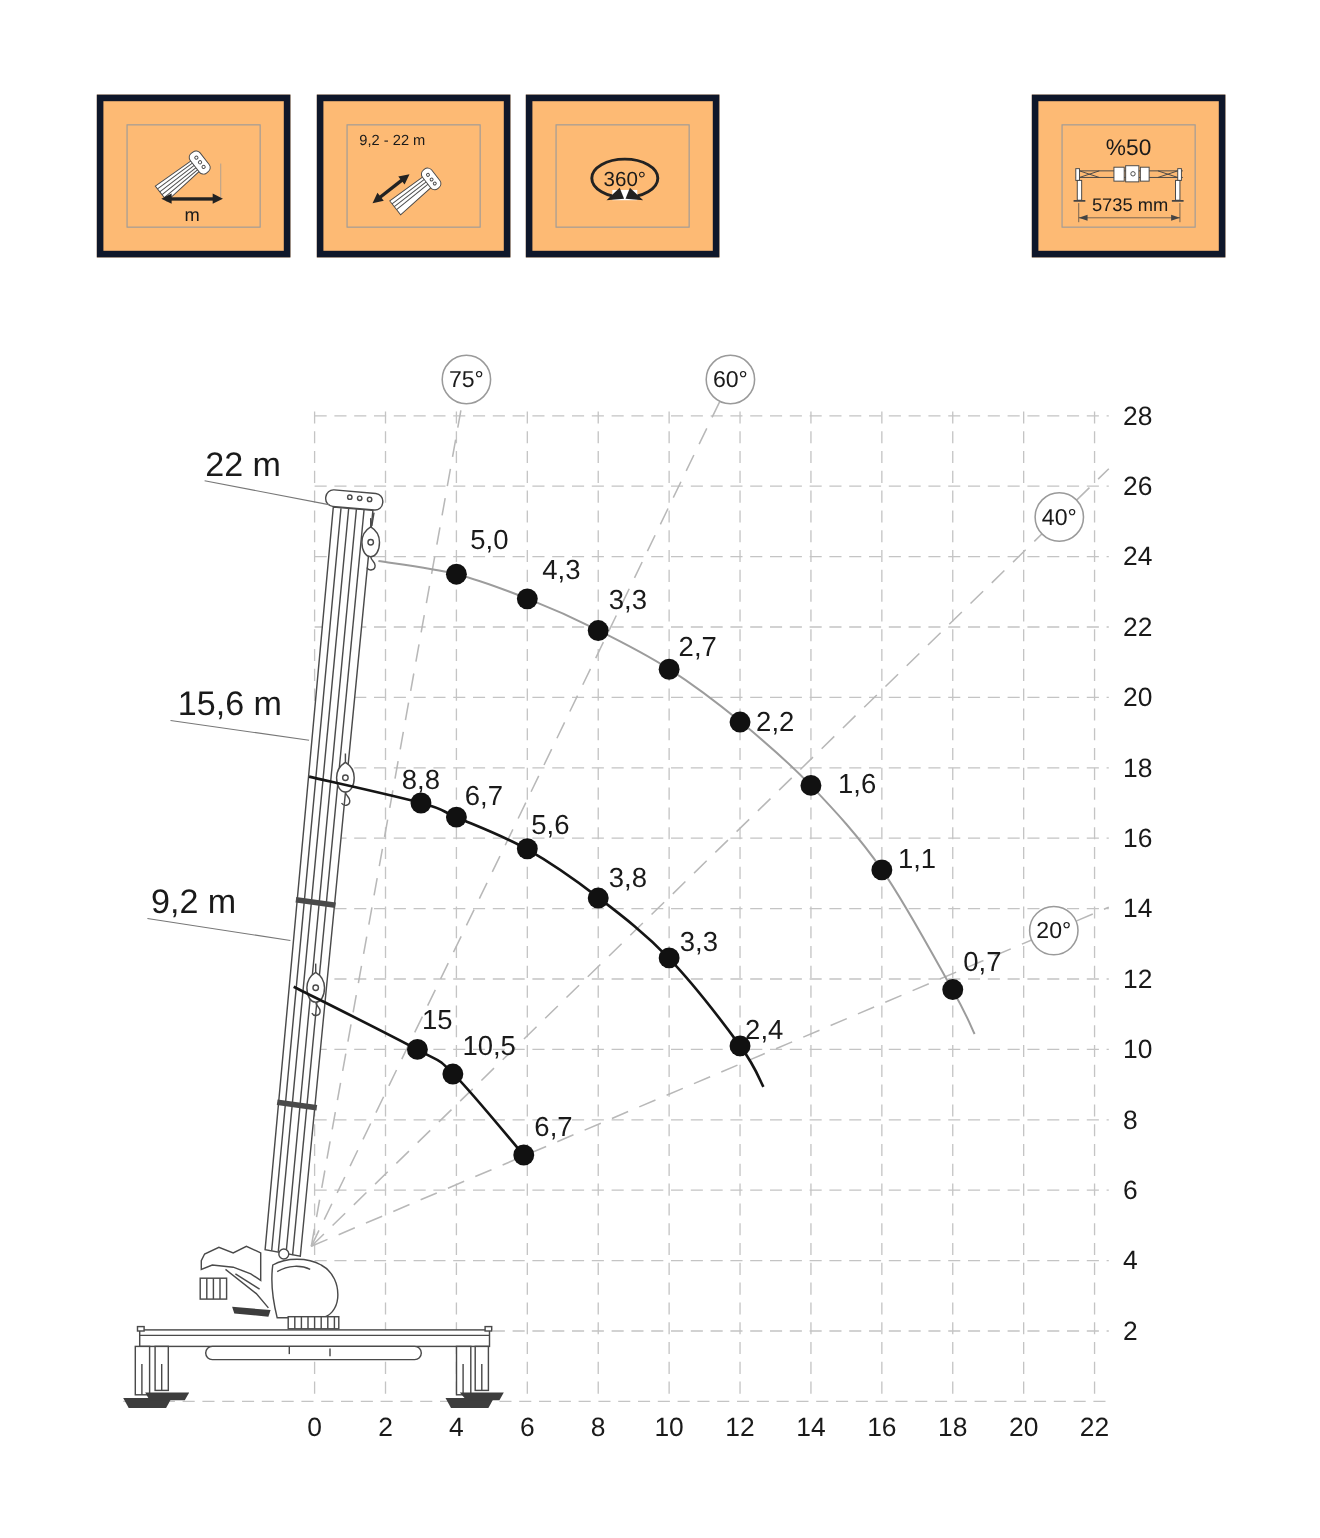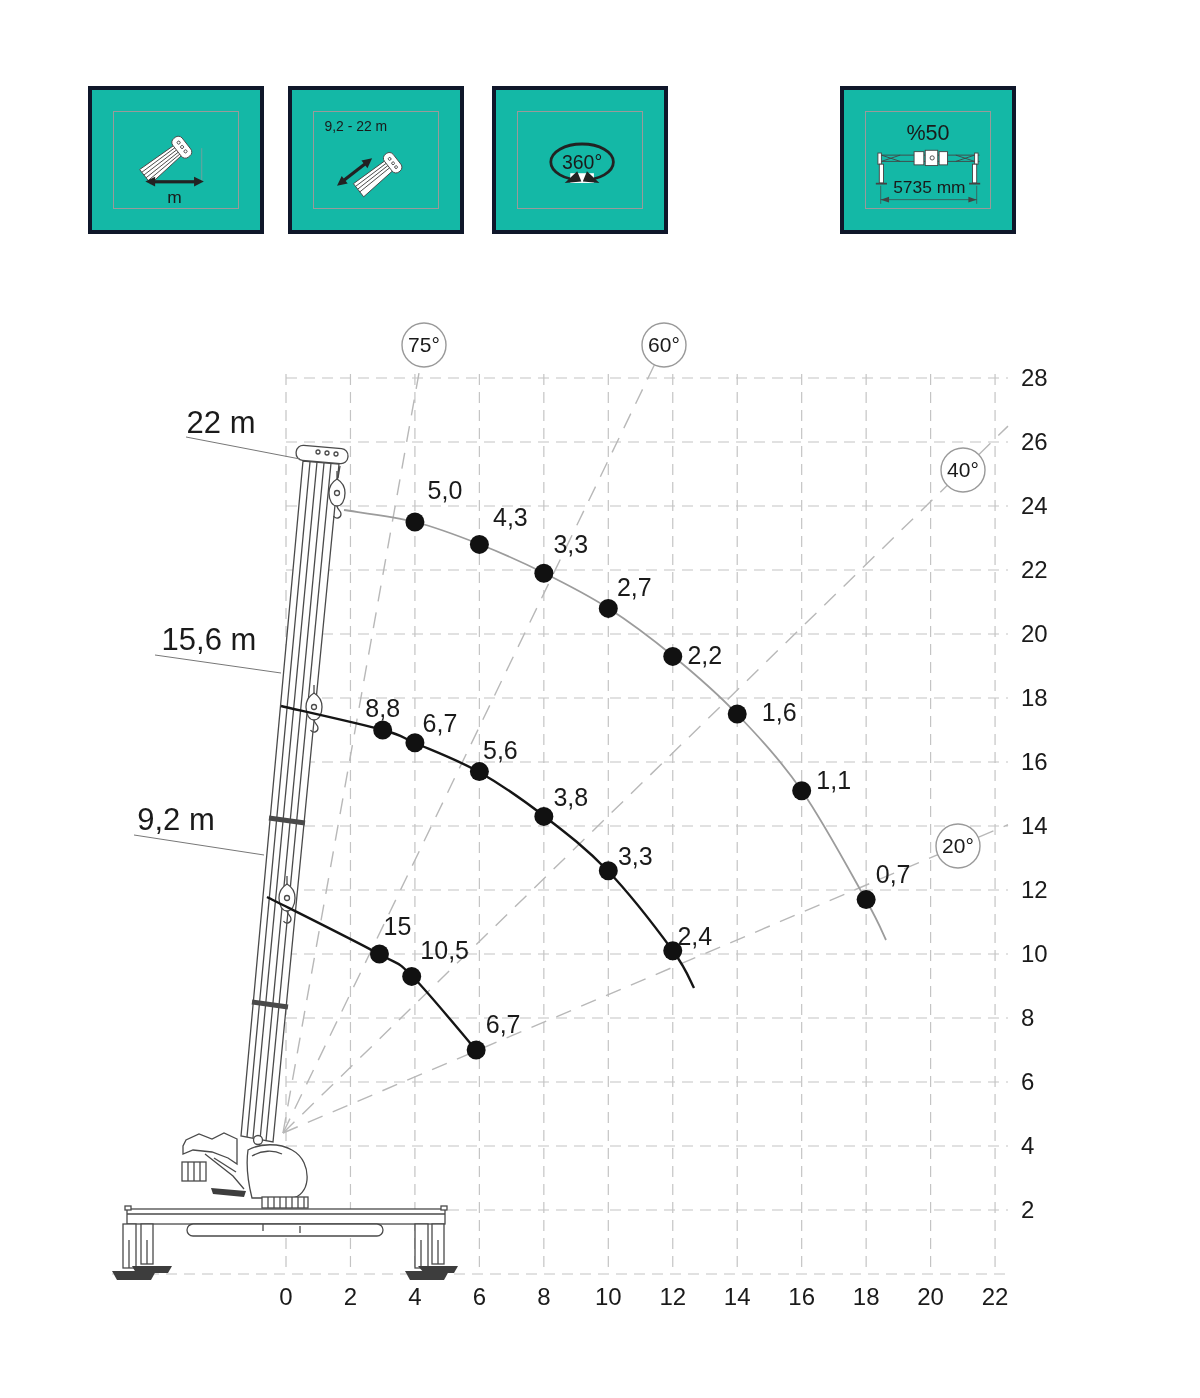--- a/index.html
+++ b/index.html
@@ -1,18 +1,18 @@
 <!DOCTYPE html>
 <html><head>
 <meta charset="utf-8">
 <style>
   html,body{margin:0;padding:0;background:#fff;font-family:"Liberation Sans",sans-serif;}
   #page{position:relative;width:1200px;height:1398px;background:#fff;overflow:hidden;}
-  .icon-box{position:absolute;top:86px;height:148px;width:176px;border:4px solid #0f172a;
-            background:#14b8a6;padding:21px;box-sizing:border-box;}
+  .icon-box{position:absolute;top:86px;height:148px;width:176px;border:6px solid #0f172a;
+            background:#fdba74;padding:21px;box-sizing:border-box;}
   .icon-box-inner{width:100%;height:100%;border:1px solid #9a9a9a;box-sizing:border-box;overflow:hidden;}
   .icon-box-inner svg{display:block;width:100%;height:100%;}
   #chart{position:absolute;left:0;top:0;}
   text{fill:#1a1a1a;}
   .ink{stroke:#4a4a4a;stroke-width:1.3;fill:none;}
   .inkfill{stroke:#4a4a4a;stroke-width:1.3;fill:#ffffff;}
   .dark{fill:#3d3d3d;stroke:none;}
 </style>
 </head>
 <body>
@@ -60,34 +60,34 @@
         </g>
         <g transform="translate(26,106) rotate(-38)" fill="#222" stroke="none">
           <rect x="12" y="-2.3" width="40" height="4.6"></rect>
           <polygon points="0,0 14,-7 14,7"></polygon>
           <polygon points="64,0 50,-7 50,7"></polygon>
         </g>
       </svg>
     </div>
   </div>
 
-  <div class="icon-box" style="left:492px">
+  <div class="icon-box" style="left:478px">
     <div class="icon-box-inner">
       <svg viewBox="0 0 164 138">
         <ellipse cx="85" cy="72" rx="45" ry="26" fill="none" stroke="#222" stroke-width="4"></ellipse>
         <rect x="68" y="88" width="34" height="14" fill="#fff" stroke="none"></rect>
         <polygon points="60,102 78,85 84,100" fill="#222"></polygon>
         <polygon points="110,102 92,85 86,100" fill="#222"></polygon>
         <text x="85" y="82" font-size="28" text-anchor="middle">360°</text>
       </svg>
     </div>
   </div>
 
 
-  <div class="icon-box" style="left:840px">
+  <div class="icon-box" style="left:938px">
     <div class="icon-box-inner">
       <svg viewBox="0 0 164 138">
         <text x="82" y="40" font-size="31" text-anchor="middle">%50</text>
         <g stroke="#444" stroke-width="1.3" fill="#fff">
           <line x1="10" y1="62" x2="156" y2="62"></line>
           <line x1="10" y1="71" x2="156" y2="71"></line>
           <rect x="10" y="59" width="5" height="16"></rect>
           <rect x="149" y="59" width="5" height="16"></rect>
           <line x1="15" y1="62" x2="42" y2="71"></line>
           <line x1="15" y1="71" x2="42" y2="62"></line>

